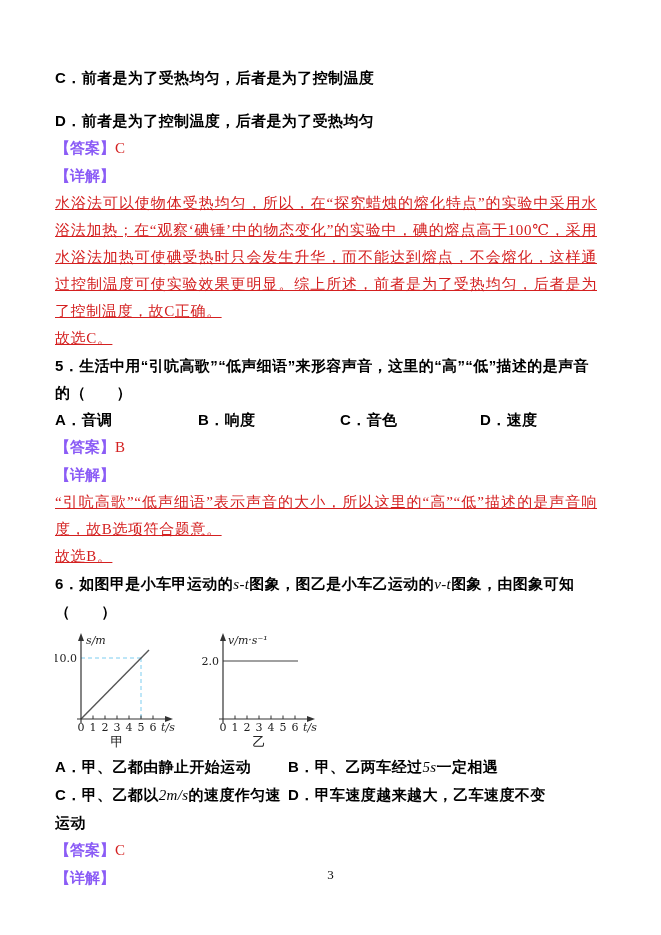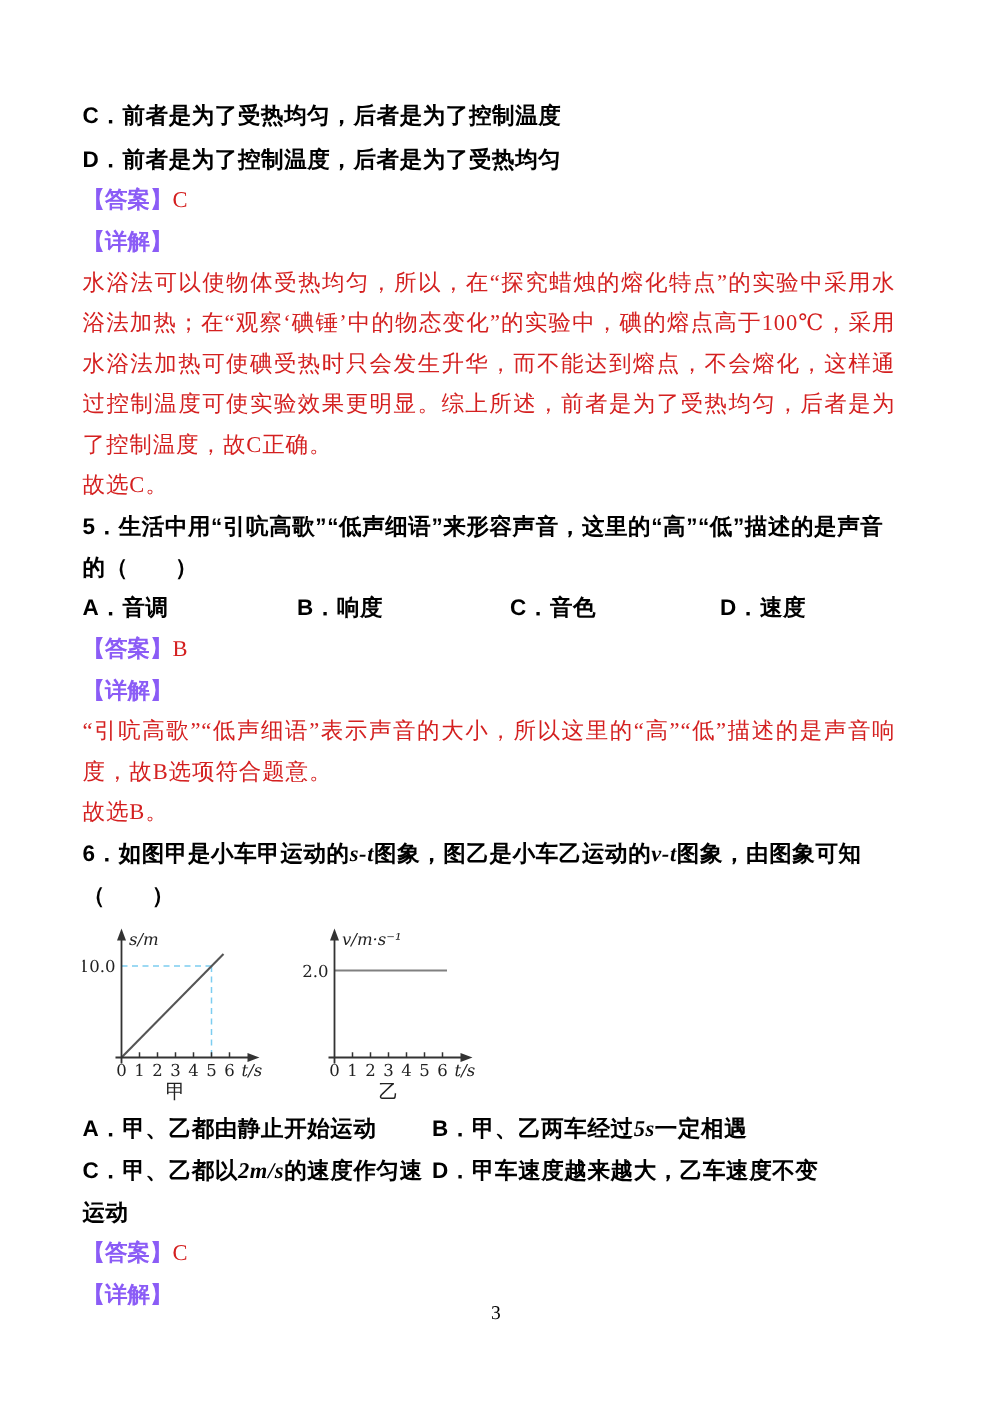--- a/index.html
+++ b/index.html
@@ -1,31 +1,31 @@
 <!DOCTYPE html>
 <html><head>
 <meta charset="utf-8">
 <style>
   html,body{margin:0;padding:0;background:#ffffff;width:661px;height:935px;overflow:hidden;}
   body{font-family:"Liberation Sans",sans-serif;font-size:15px;color:#111;}
   .page{position:relative;width:661px;height:935px;box-sizing:border-box;padding:64px 64px 0 55px;}
   .ln{line-height:27px;min-height:27px;letter-spacing:.4px;}
   .blk{font-weight:700;color:#000;}
   .red{color:#d42020;font-family:"Liberation Serif","DejaVu Serif",serif;font-weight:400;}
-  .redp{color:#d42020;font-family:"Liberation Serif","DejaVu Serif",serif;line-height:27px;text-align:justify;letter-spacing:.6px;}
+  .redp{color:#d42020;font-family:"Liberation Serif","DejaVu Serif",serif;line-height:27px;text-align:justify;letter-spacing:.6px;text-decoration:underline;}
   .anslabel{color:#8b5cf6;font-weight:700;font-family:"Liberation Serif","DejaVu Serif",serif;letter-spacing:0;}
-  .math{font-style:italic;font-family:"Liberation Serif","DejaVu Serif",serif;font-weight:700;}
+  .math{font-style:italic;font-family:"Liberation Serif","DejaVu Serif",serif;font-weight:400;}
   .opt4{display:flex;gap:36px;}
   .opt4 .o1{width:107px;}.opt4 .o2{width:106px;}.opt4 .o3{width:104px;}
   .opt2{display:grid;grid-template-columns:233px auto;}
   .figrow{display:flex;gap:14px;margin:6px 0 4px 0;}
   .pageno{position:absolute;left:0;right:0;bottom:52px;text-align:center;font-family:"Liberation Serif",serif;font-size:13px;color:#000;}
   svg text{font-family:"DejaVu Serif","Liberation Serif",serif;font-size:11px;fill:#222;}
   svg .axlab{font-style:italic;font-size:11px;}
-  svg .cap{font-size:13px;} .mt2{margin-top:2px;}
+  svg .cap{font-size:13px;} .mt2{margin-top:16px;}
 </style>
 </head>
 <body>
 
 <div class="page">
 
   <div class="ln blk">C．前者是为了受热均匀，后者是为了控制温度</div>
   <div class="ln blk mt2">D．前者是为了控制温度，后者是为了受热均匀</div>
   <div class="ln">
     <span class="anslabel">【答案】</span><span class="red">C</span>

